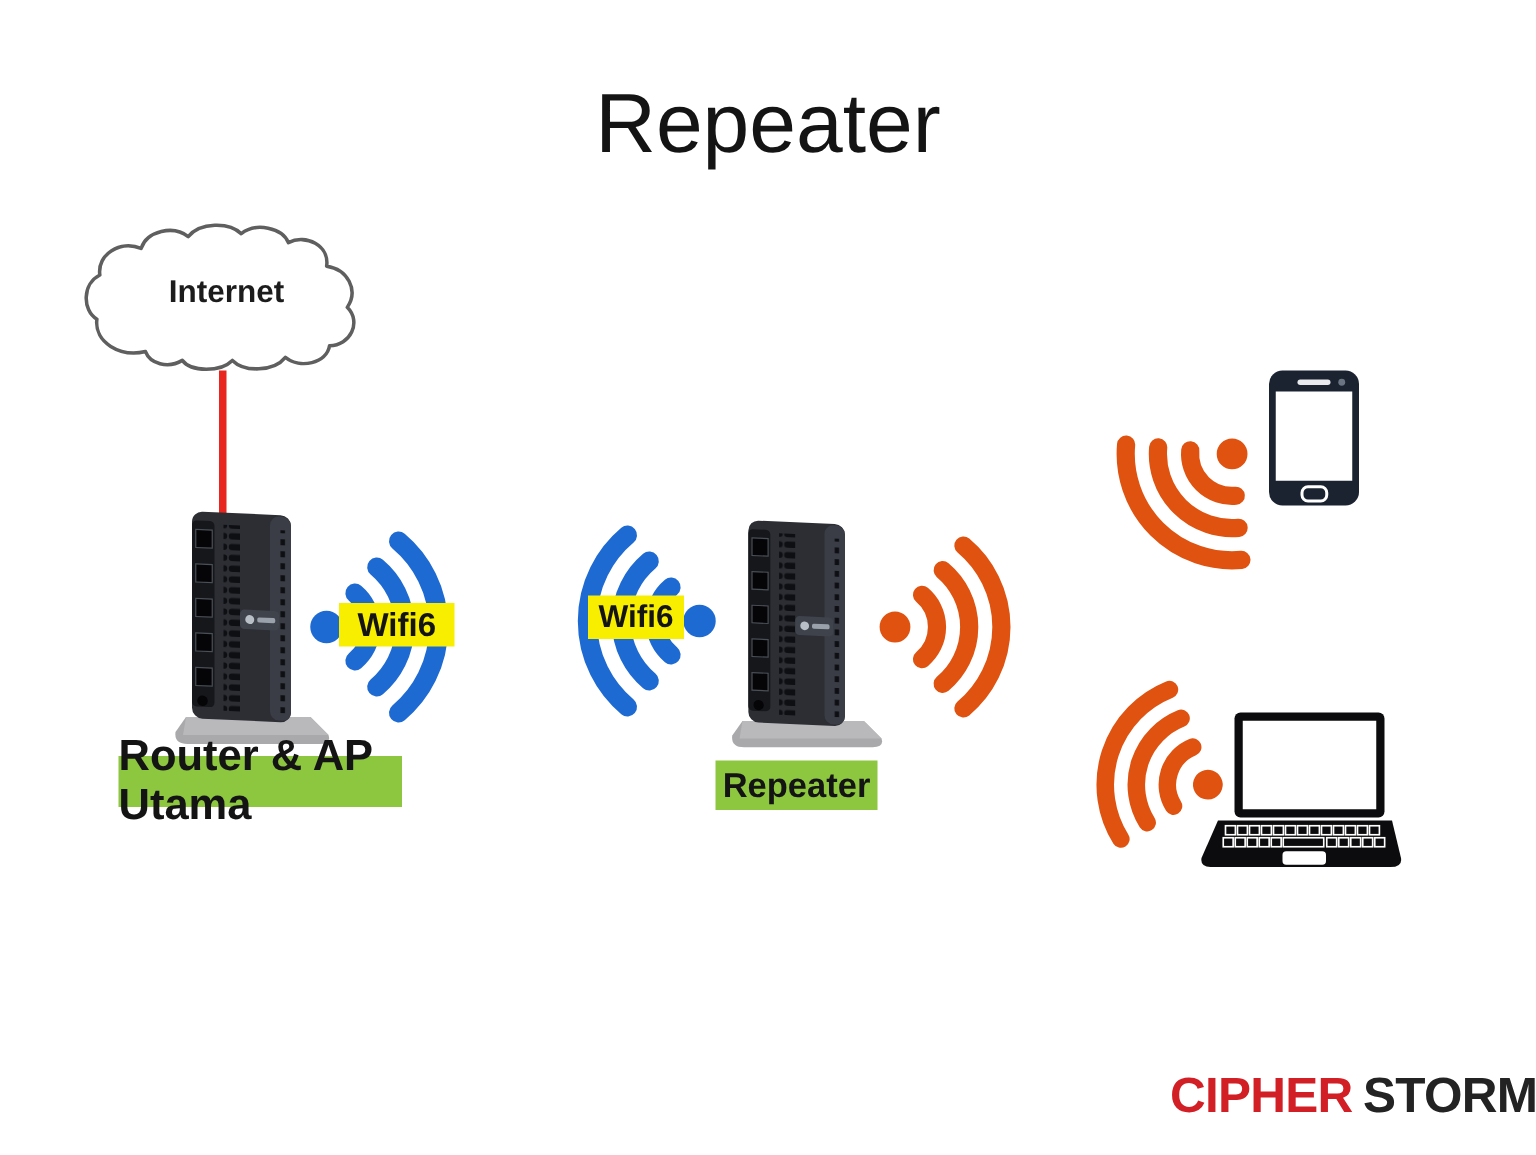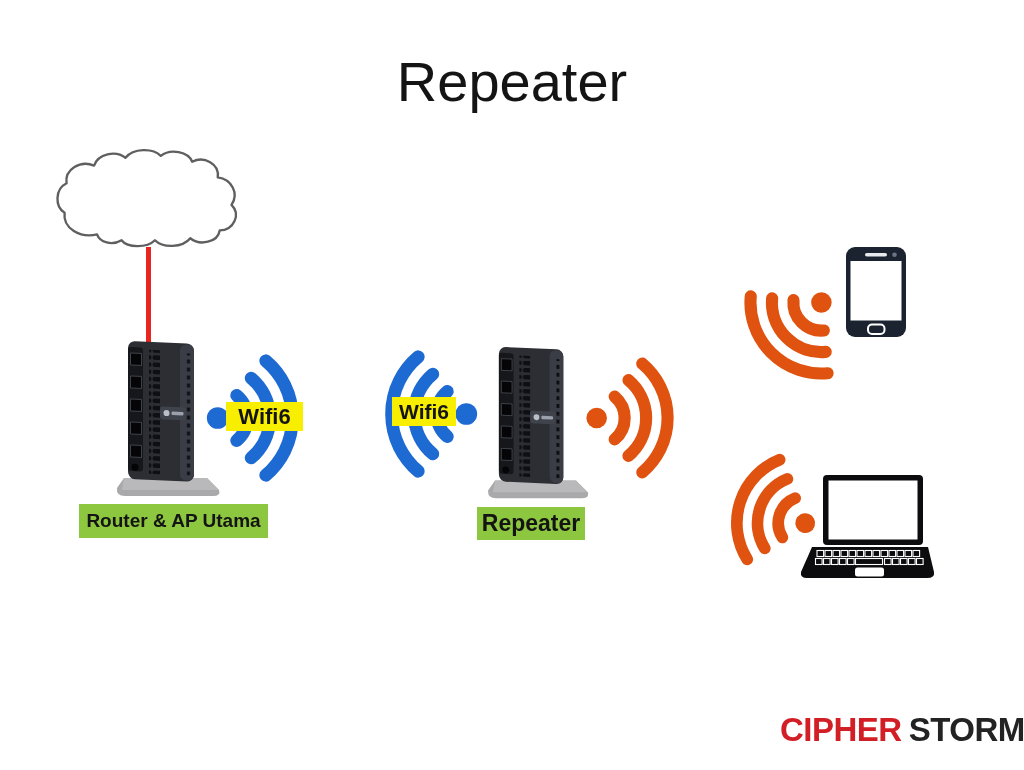--- a/index.html
+++ b/index.html
@@ -39,21 +39,21 @@
     z-index:3;background:var(--badge-yellow-bg,#f8ee00);color:var(--badge-text,#141414);
     font-weight:bold;display:flex;align-items:center;justify-content:center;text-align:center;
   }
   .badge-a{left:226px;top:402px;width:77px;height:29px;font-size:22px;}
   .badge-b{left:392px;top:397px;width:64px;height:29px;font-size:21px;}
 
   .dev-label{
     z-index:3;background:var(--label-green-bg,#8dc63f);color:var(--label-text,#141414);
     font-weight:bold;display:flex;align-items:center;justify-content:center;
   }
-  .label-a{left:79px;top:504px;width:189px;height:34px;font-size:19px;}
+  .label-a{left:79px;top:504px;width:189px;height:34px;font-size:29px;}
   .label-b{left:477px;top:507px;width:108px;height:33px;font-size:23px;}
 
   .phone-svg{left:845px;top:246px;width:62px;height:92px;}
   .laptop-svg{left:798px;top:472px;width:138px;height:110px;}
 
   .logo{
     left:780px;top:712px;width:224px;text-align:right;white-space:nowrap;
     font-size:33px;font-weight:bold;letter-spacing:-0.5px;line-height:1.1;
   }
   .logo-cipher{color:var(--logo-red,#d21f26);}
@@ -156,20 +156,21 @@
   </defs>
 </svg>
 
 <div class="page">
 
   <div class="abs title">Repeater</div>
 
   <svg class="abs cloud-svg" viewBox="0 0 200 110">
     <use href="#sym-cloud"></use>
   </svg>
+  <div class="abs cloud-label">Internet</div>
 
   <div class="abs wan-line"></div>
 
   <div>
     <svg class="abs router-svg router-1" viewBox="0 0 114 164">
       <use href="#sym-router"></use>
     </svg>
     <svg class="abs wifi wifi-a" viewBox="0 0 120 120">
       <use href="#sym-wifi"></use>
     </svg>

